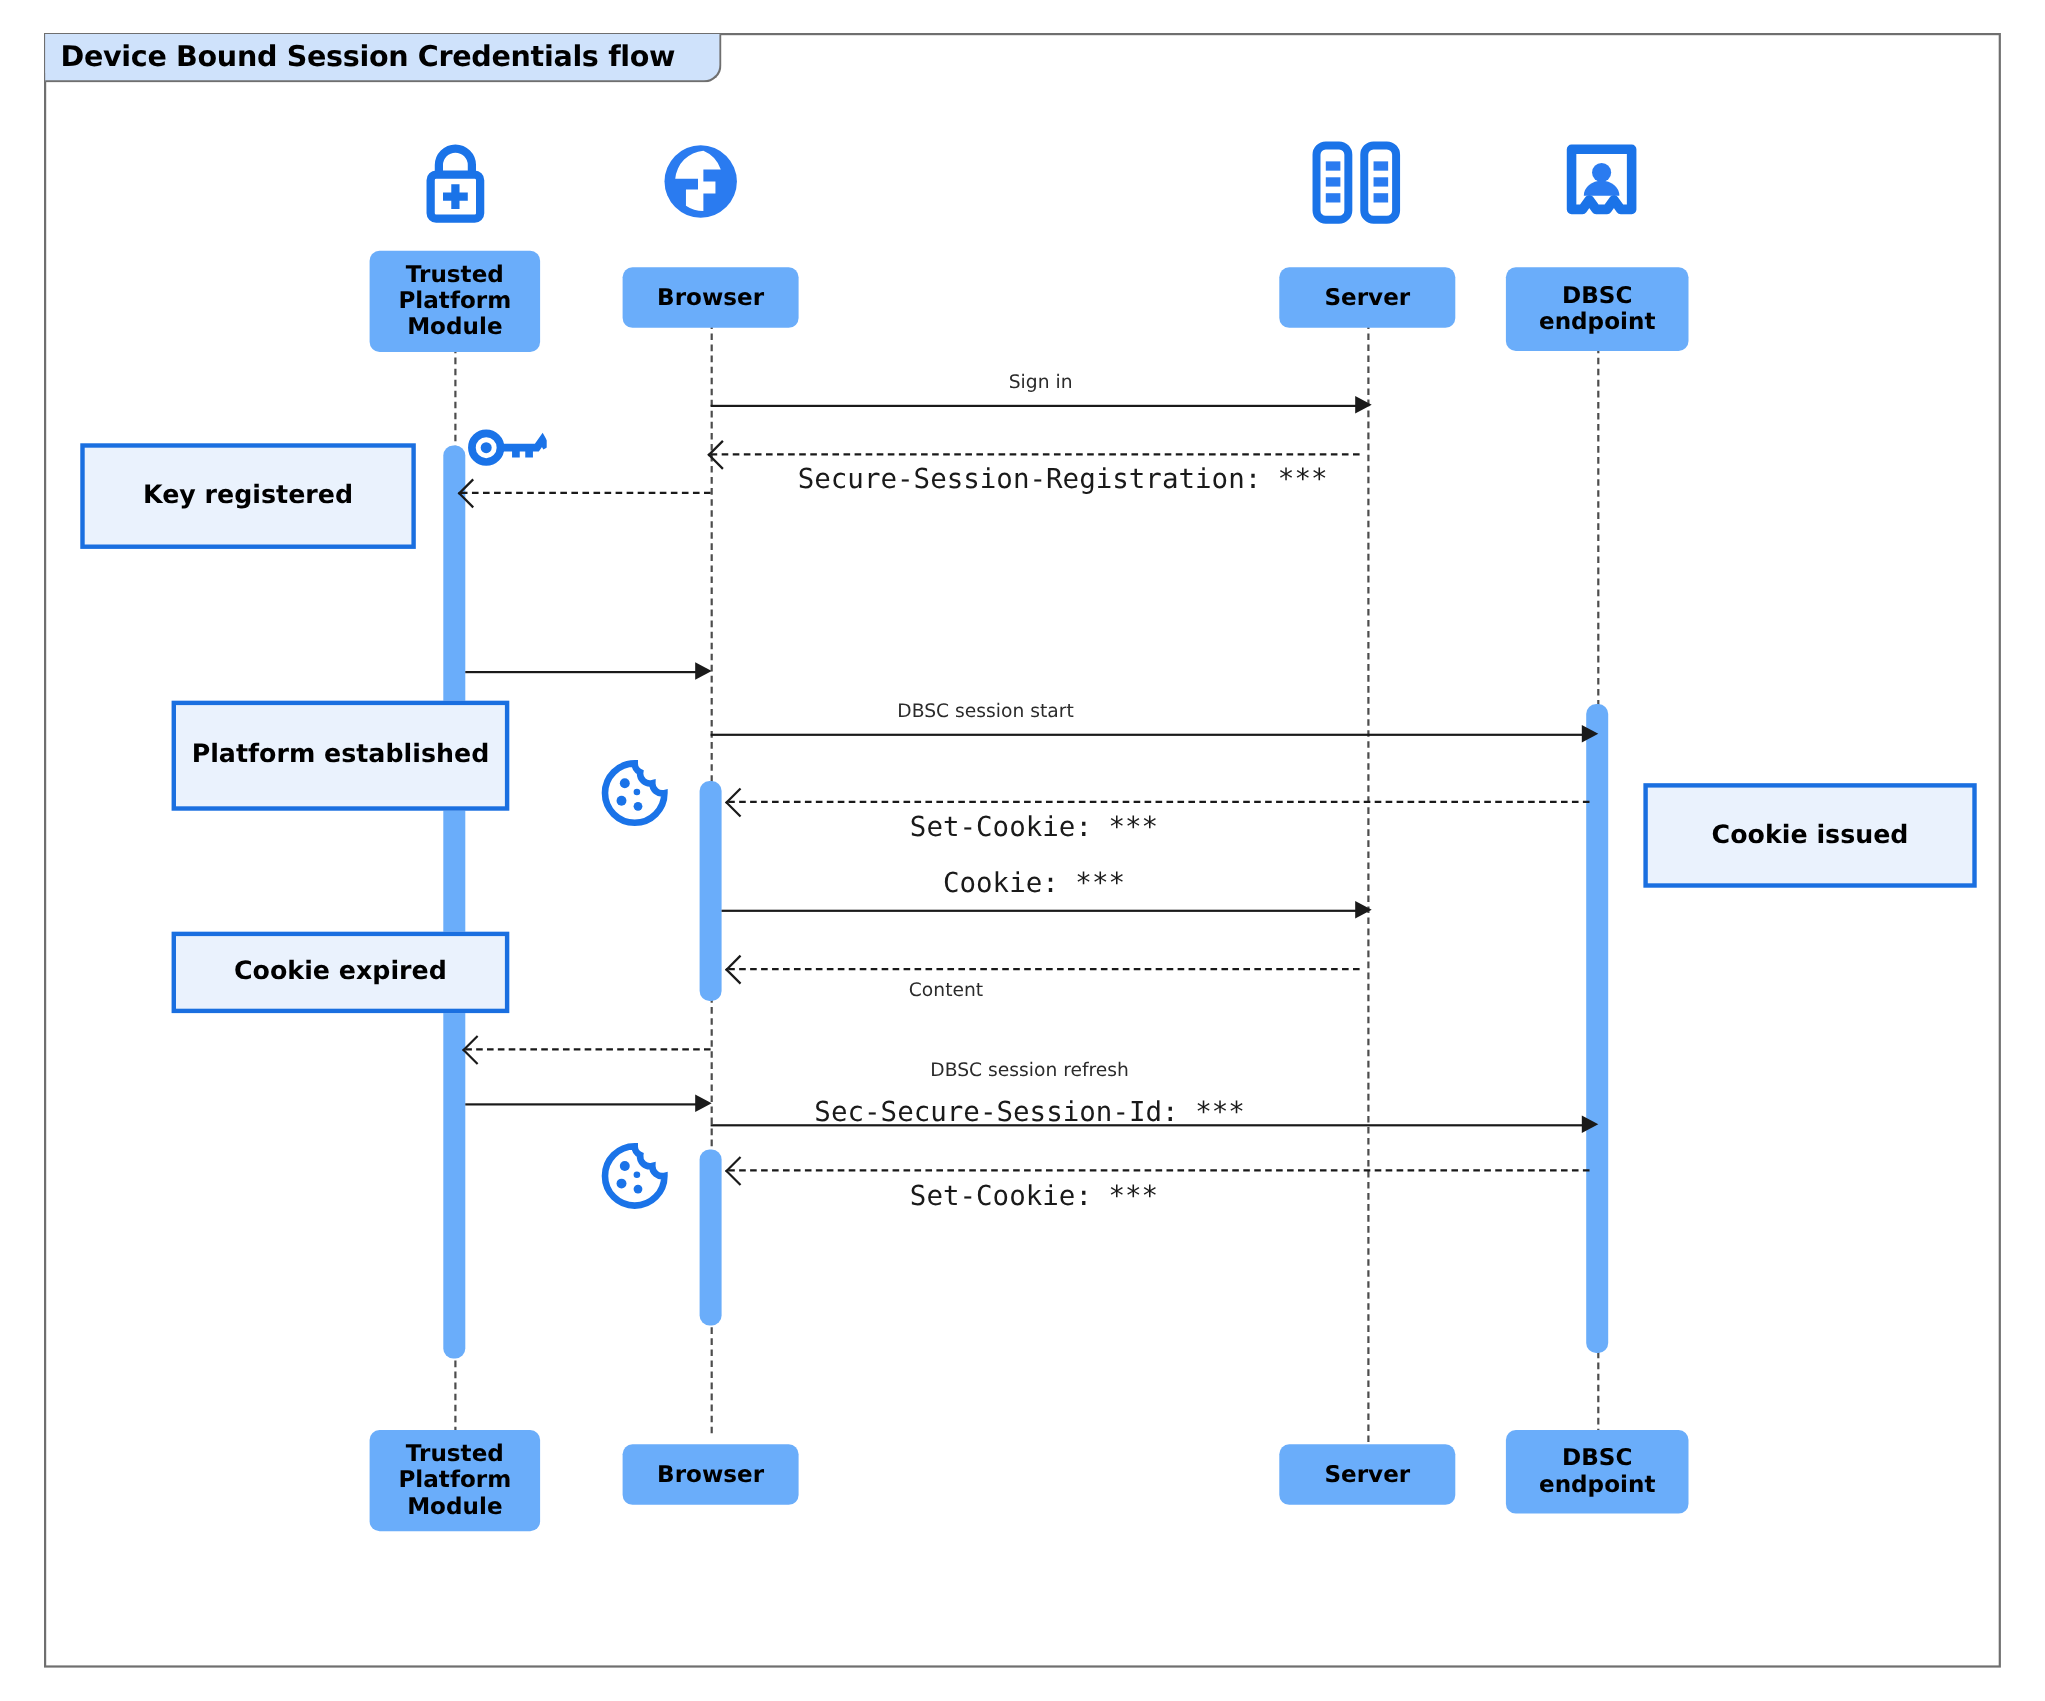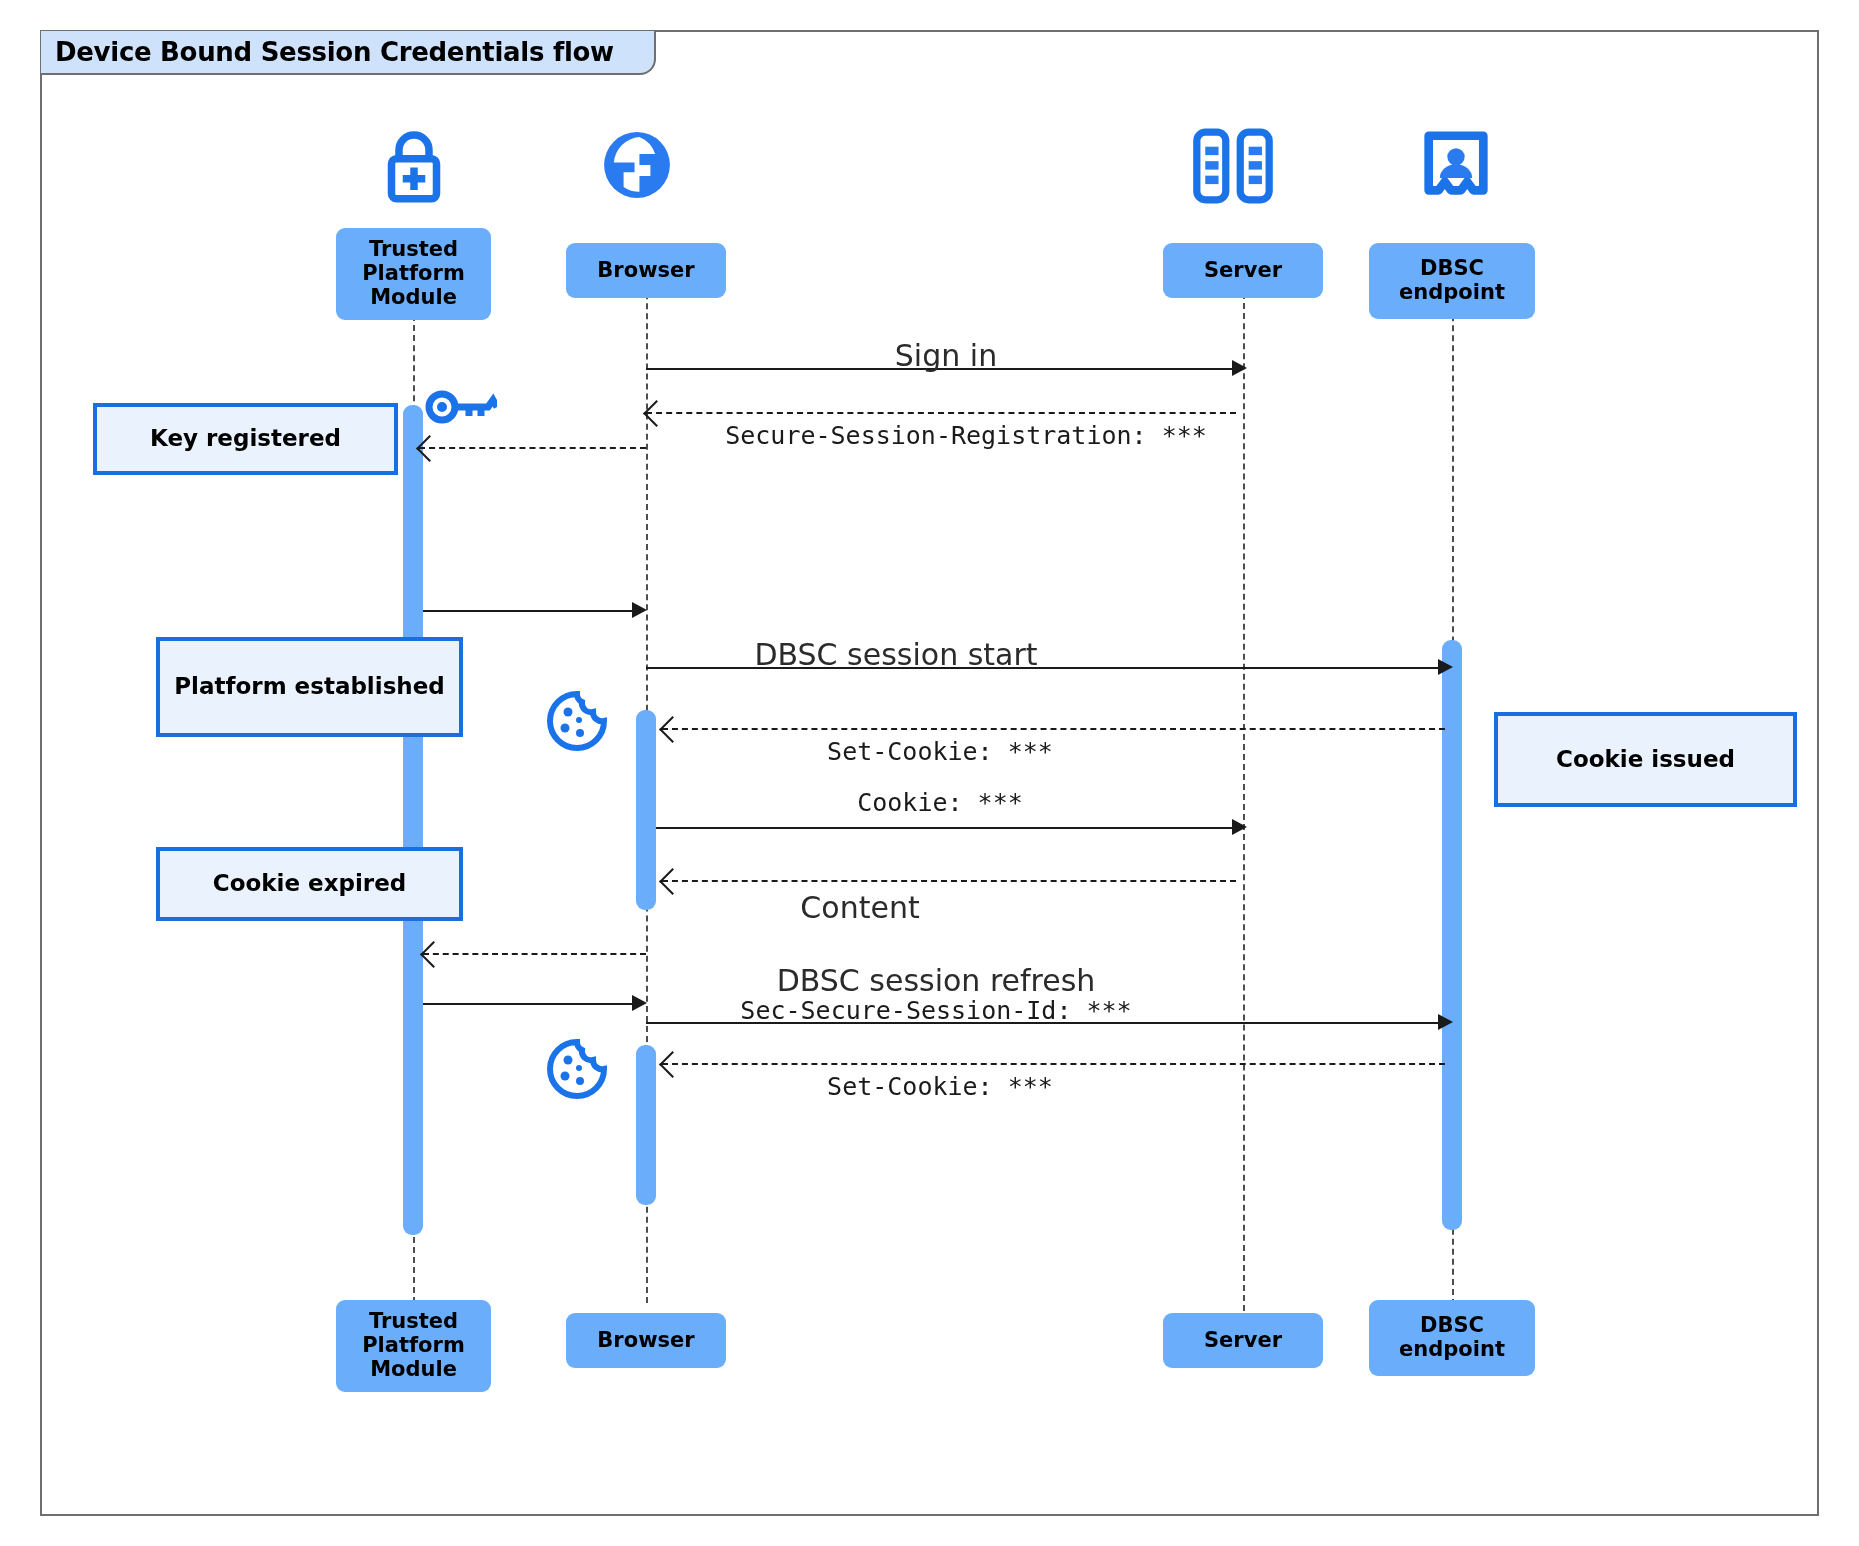--- a/index.html
+++ b/index.html
@@ -34,21 +34,21 @@
         font-family:"DejaVu Sans","Liberation Sans",sans-serif;box-sizing:border-box;}
 
   
   .msg-line{position:absolute;height:0;border-top:2px solid #1a1a1a;}
   .msg-line.dashed{border-top:2px dashed #1a1a1a;}
   .arrowhead{position:absolute;width:0;height:0;}
   .ah-right-solid{border-top:8px solid transparent;border-bottom:8px solid transparent;border-left:15px solid #1a1a1a;}
   .ah-left-open{width:17px;height:17px;border-left:2px solid #1a1a1a;border-bottom:2px solid #1a1a1a;
                 transform:rotate(45deg);background:none;}
   .msg-label{position:absolute;text-align:center;color:#2b2b2b;white-space:nowrap;}
-  .lbl-sans{font-family:"DejaVu Sans","Liberation Sans",sans-serif;font-size:30px;}
+  .lbl-sans{font-family:"DejaVu Sans","Liberation Sans",sans-serif;font-size:17px;}
   .lbl-mono{font-family:"DejaVu Sans Mono","Liberation Mono",monospace;font-size:25px;color:#1a1a1a;}
 </style>
 </head>
 <body>
 
 <div id="stage">
 
   <div class="frame"></div>
   <div class="frame-tab">
     <span class="frame-title">Device Bound Session Credentials flow</span>
@@ -179,21 +179,21 @@
 
   <div class="msg-line" style="left:646px;top:1022px;width:799px;"></div>
   <div class="arrowhead ah-right-solid" style="left:1438px;top:1014px;"></div>
   <div class="msg-label lbl-sans" style="left:686px;top:963px;width:500px;">DBSC session refresh</div>
   <div class="msg-label lbl-mono" style="left:686px;top:996px;width:500px;">Sec-Secure-Session-Id: ***</div>
 
   <div class="msg-line dashed" style="left:662px;top:1063px;width:783px;"></div>
   <div class="arrowhead ah-left-open" style="left:663px;top:1055px;"></div>
   <div class="msg-label lbl-mono" style="left:660px;top:1072px;width:560px;">Set-Cookie: ***</div>
 
-  <div class="note" style="left:73px;top:403px;width:305px;height:72px;margin-left:20px;">
+  <div class="note" style="left:73px;top:403px;width:305px;height:96px;">
     <span>Key registered</span>
   </div>
   <div class="note" style="left:156px;top:637px;width:307px;height:100px;">
     <span>Platform established</span>
   </div>
   <div class="note" style="left:156px;top:847px;width:307px;height:74px;">
     <span>Cookie expired</span>
   </div>
   <div class="note" style="left:1494px;top:712px;width:303px;height:95px;">
     <span>Cookie issued</span>

